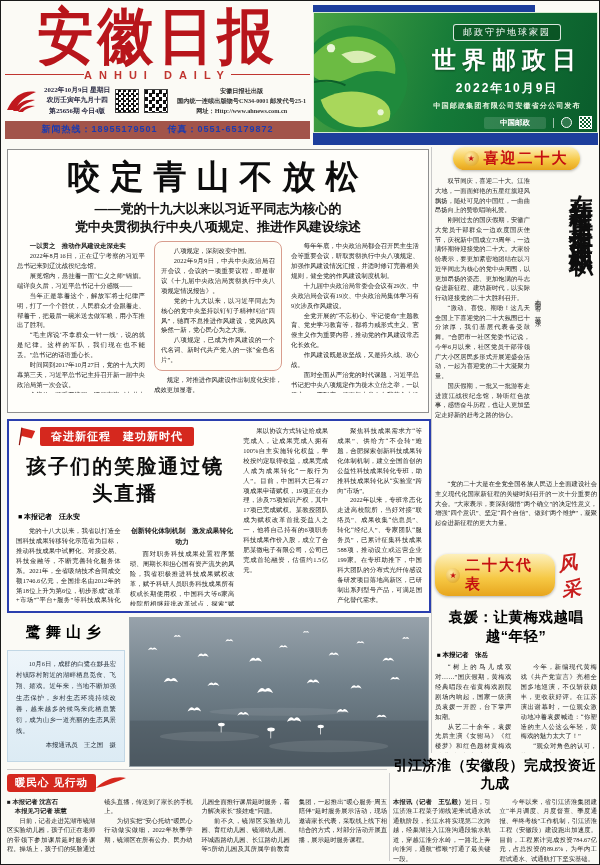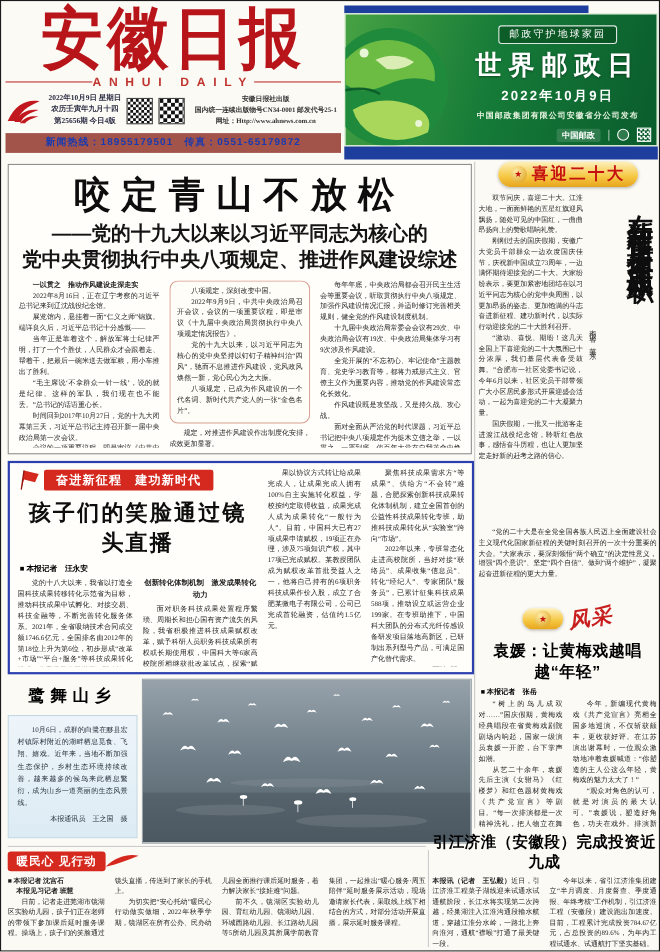--- a/index.html
+++ b/index.html
@@ -23,30 +23,30 @@
   .banner { position:absolute; left:312px; top:4px; width:285px; height:140px; display:flex; flex-direction:column; }
   .banner-top { height:7px; width:78%; background:#1d3e9c; }
   .banner-green { flex:1; position:relative; background:linear-gradient(105deg,#47a243 0%,#157a38 48%,#0a5c2c 100%); border:1px solid #d7ecd0; overflow:hidden; }
   .earth { position:absolute; left:-14px; top:-4px; height:118%; }
   .banner-texts { position:absolute; right:6px; top:8px; width:168px; text-align:center; }
   .tagline { display:inline-block; border:1px solid rgba(255,255,255,.85); background:rgba(8,70,28,.55); color:#fff; font-size:9px; letter-spacing:2px; padding:1px 9px; border-radius:3px; font-family:"Liberation Sans", sans-serif; }
   .btitle { margin-top:3px; color:#fff; font-size:24px; font-weight:700; letter-spacing:6px; font-family:"Liberation Sans", sans-serif; text-shadow:0 1px 2px rgba(0,0,0,.4); }
   .bdate { margin-top:4px; color:#fff; font-size:12px; font-weight:700; letter-spacing:2px; font-family:"Liberation Sans", sans-serif; }
   .bissuer { margin-top:4px; color:#e6f3df; font-size:7.2px; letter-spacing:1px;font-weight:bold; }
   .banner-footer { position:absolute; right:5px; bottom:3px; left:38%; display:flex; align-items:center; justify-content:flex-end; gap:7px; }
-  .plogo { color:#fff; font-size:7.5px; font-weight:700; background:rgba(255,255,255,.14); padding:1px 5px; border-radius:2px; font-family:"Liberation Sans", sans-serif;text-align:center; }
+  .plogo { color:#fff; font-size:7.5px; font-weight:700; background:rgba(255,255,255,.14); padding:1px 16px; border-radius:2px; font-family:"Liberation Sans", sans-serif;text-align:center; }
   .vdivider { width:1px; height:10px; background:rgba(255,255,255,.6); }
   .ulogo { width:11px; height:11px; border:1.5px solid #fff; border-radius:50%; background:rgba(255,255,255,.15); }
   .qr-small { width:13px; height:13px; background:repeating-conic-gradient(#fff 0% 25%, #0a5c2c 0% 50%) 0 0/4px 4px; border:1px solid #fff; }
   .banner-bottom { height:12px; background:#1d3e9c; }
 
   
   .lead-box { position:absolute; left:6px; top:148px; width:422px; height:264px; border:1px solid #8f8f8f; background:#fffefa; padding:5px 9px 4px; }
   .lead-h1 { font-family:Liberation Mono, monospace; font-size:33px; font-weight:800; letter-spacing:10px; text-align:center; color:#0d0d0d; }
-  .lead-sub { font-family:"Liberation Sans", sans-serif; font-size:18px; font-weight:700; text-align:center; line-height:1.35; color:#141414; }
+  .lead-sub { font-family:"Liberation Sans", sans-serif; font-size:13px; font-weight:700; text-align:center; line-height:1.35; color:#141414; }
   .lead-cols { display:flex; gap:9px; margin-top:6px; height:152px; overflow:hidden; }
   .ncol { flex:1; font-size:6.4px; line-height:1.55; text-align:justify; color:#1d1d1d; overflow:hidden; }
   .ncol p { text-indent:2em; }
   .lead-bold { font-family:"Liberation Sans", sans-serif; font-weight:700; }
   .quote-box { border:1px solid #d89d8e; border-radius:8px; background:#fffdf7; padding:4px 6px 5px; margin-bottom:4px; }
   .quote-box p { text-indent:2em; }
   .continued { display:block; text-align:right; text-indent:0 !important; font-weight:600; }
 
   
   .sci-box { position:absolute; left:6px; top:418px; width:424px; height:194px; border:2px solid #2b3fae; background:#fffefa; padding:5px 7px; display:flex; gap:9px; }
@@ -351,20 +351,21 @@
           <div class="vheadline">在新征程上勇担使命忠诚尽职</div>
         </div>
       </div>
       <div class="art1-bottom">
         <p>“党的二十大是在全党全国各族人民迈上全面建设社会主义现代化国家新征程的关键时刻召开的一次十分重要的大会。”大家表示，要深刻领悟“两个确立”的决定性意义，增强“四个意识”、坚定“四个自信”、做到“两个维护”，凝聚起奋进新征程的更大力量。</p>
       </div>
     </div>
     <div class="badge2-row">
       <span class="gold-badge" style="margin:0;">
         <span class="emblem">★</span>
+        <span class="gold-text">二十大代表</span>
       </span>
       <span class="script">风采</span>
     </div>
     <div class="art2-headline">袁媛：让黄梅戏越唱越“年轻”</div>
     <div class="art2-byline">■ 本报记者　张岳</div>
     <div class="art2-cols">
       <div class="ncol">
         <p>“树上的鸟儿成双对……”国庆假期，黄梅戏经典唱段在省黄梅戏剧院剧场内响起，国家一级演员袁媛一开腔，台下掌声如潮。</p>
         <p>从艺二十余年，袁媛先后主演《女驸马》《红楼梦》和红色题材黄梅戏《共产党宣言》等剧目。“每一次排演都是一次精神洗礼，把人物立在舞台中央的，是信念，更是艺术功底。”袁媛说。</p>
       </div>

